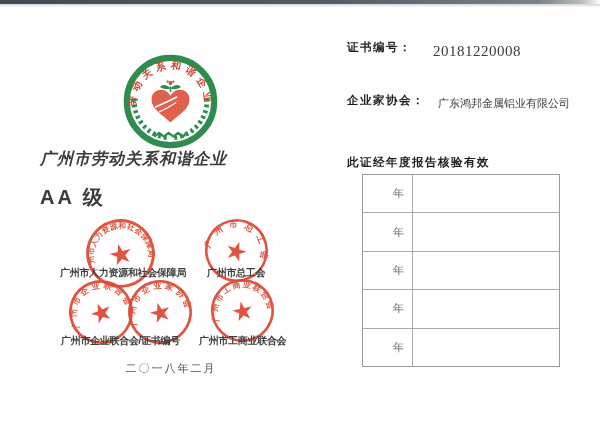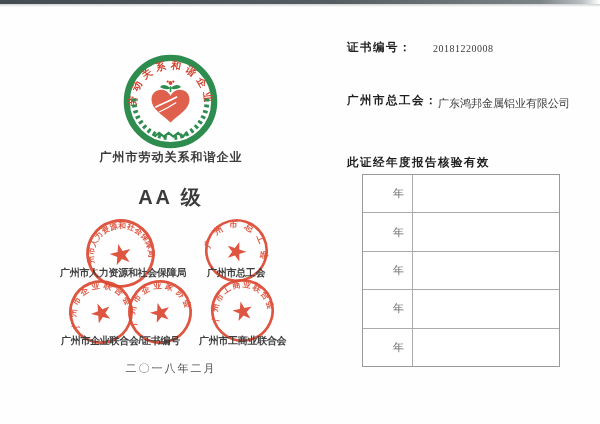--- a/index.html
+++ b/index.html
@@ -13,25 +13,25 @@
     background:linear-gradient(to right,#454c51 0%,#565d62 55%,#7c8387 90%,#b9bec1 97%,#ffffff 100%);
   }
   .top-strip-shadow{
     position:absolute;left:0;top:4px;width:600px;height:3px;
     background:linear-gradient(to bottom,rgba(120,126,130,.35),rgba(255,255,255,0));
   }
 
   
   .emblem{position:absolute;left:123px;top:54px;width:95px;height:95px;}
   .title-1{
-    position:absolute;left:40px;top:149px;width:262px;text-align:center;
-    font-size:12px;font-weight:bold;color:#3b3b3b;letter-spacing:1px;white-space:nowrap;
+    position:absolute;left:40px;top:149px;width:262px;text-align:left;
+    font-size:16px;font-weight:bold;color:#3b3b3b;letter-spacing:1px;white-space:nowrap;font-style:italic;
   }
   .title-2{
-    position:absolute;left:40px;top:184px;width:262px;text-align:center;
+    position:absolute;left:40px;top:184px;width:262px;
     font-size:20px;font-weight:bold;color:#3b3b3b;letter-spacing:3px;
   }
   .seal{position:absolute;opacity:.93;}
   .seal text{font-weight:bold;}
   .seal .arc{font-size:12px;}
   .seal-0 .arc{font-size:10.5px;letter-spacing:.5px;}
   .seal-1 .arc{font-size:13px;letter-spacing:9px;}
   .seal-2 .arc{font-size:12px;letter-spacing:4.5px;}
   .seal-3 .arc{font-size:12px;letter-spacing:4.5px;}
   .seal-4 .arc{font-size:12px;letter-spacing:2.5px;}
@@ -47,21 +47,21 @@
   
   .r-label{
     position:absolute;font-size:11.5px;font-weight:bold;color:#1e1e1e;
     letter-spacing:1.5px;white-space:nowrap;
   }
   .r-value{
     position:absolute;font-family:"Liberation Serif","DejaVu Serif",serif;
     color:#3a3a3a;white-space:nowrap;
   }
   .cert-no-label{left:347px;top:40px;}
-  .cert-no-value{left:433px;top:43px;font-size:10px;letter-spacing:.5px;}
+  .cert-no-value{left:433px;top:43px;font-size:15px;letter-spacing:.5px;}
   .holder-label{left:347px;top:93px;}
   .holder-value{left:438px;top:96px;font-size:11px;}
   .validity-note{left:347px;top:155px;}
 
   .check-table{
     position:absolute;left:362px;top:174px;width:198px;height:193px;
     border:1px solid #9a9a9a;display:flex;flex-direction:column;box-sizing:border-box;
     background:#fff;
   }
   .t-row{flex:1;display:flex;border-top:1px solid #ababab;}
@@ -153,21 +153,21 @@
 <div class="seal-label" style="left:60px;top:266px;">广州市人力资源和社会保障局</div>
 <div class="seal-label" style="left:207px;top:266px;">广州市总工会</div>
 <div class="seal-label" style="left:61px;top:334px;">广州市企业联合会/证书编号</div>
 <div class="seal-label" style="left:199px;top:334px;">广州市工商业联合会</div>
 
 <div class="issue-date">二〇一八年二月</div>
 
 <div class="r-label cert-no-label">证书编号：</div>
 <div class="r-value cert-no-value">20181220008</div>
 
-<div class="r-label holder-label">广州市总工会：</div>
+<div class="r-label holder-label">企业家协会：</div>
 <div class="r-value holder-value">广东鸿邦金属铝业有限公司</div>
 
 <div class="r-label validity-note">此证经年度报告核验有效</div>
 
 <div class="check-table">
   <div class="t-row">
     <div class="t-c1">
         <span class="t-year">年</span>
       </div>
     <div class="t-c2"></div>

